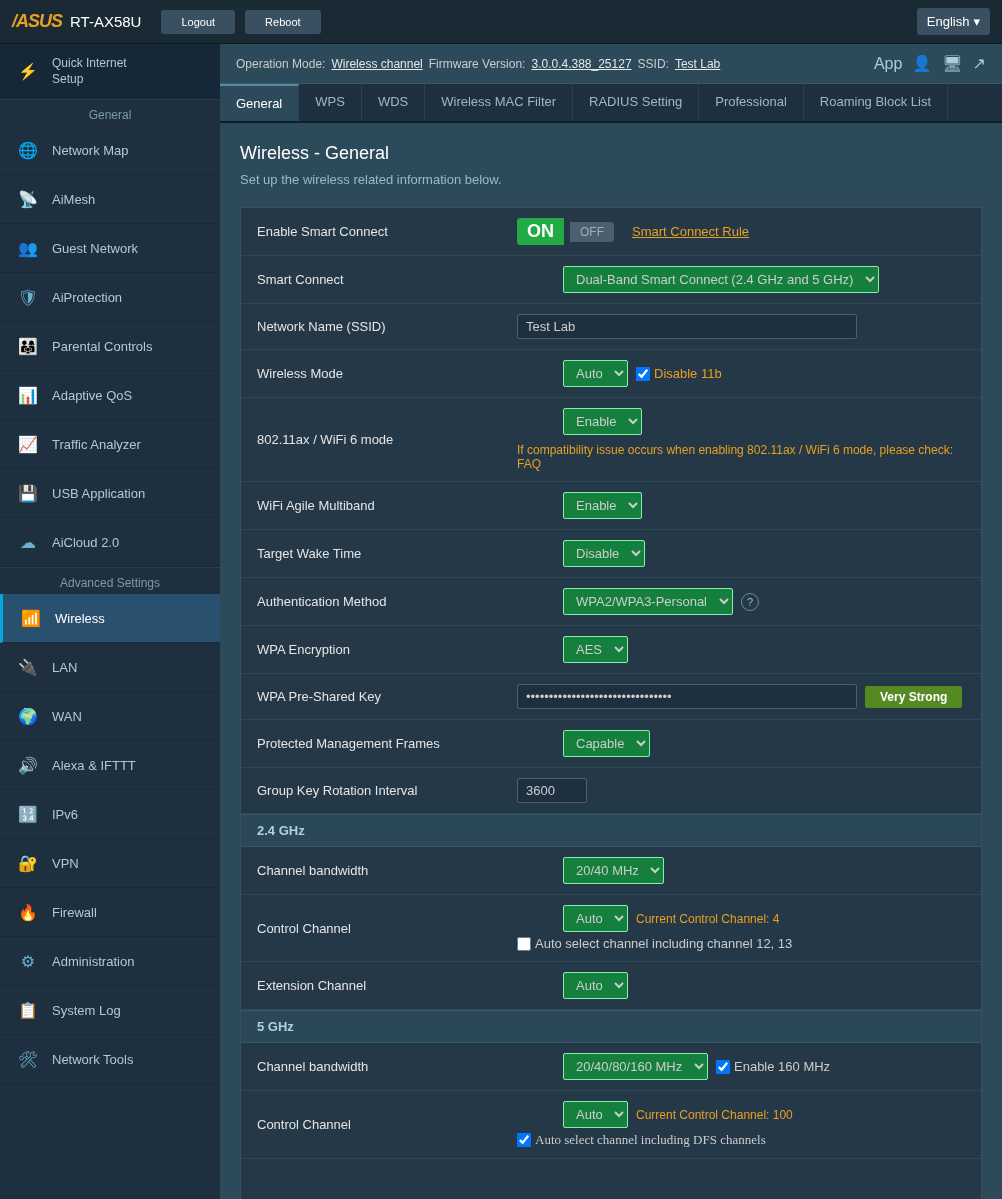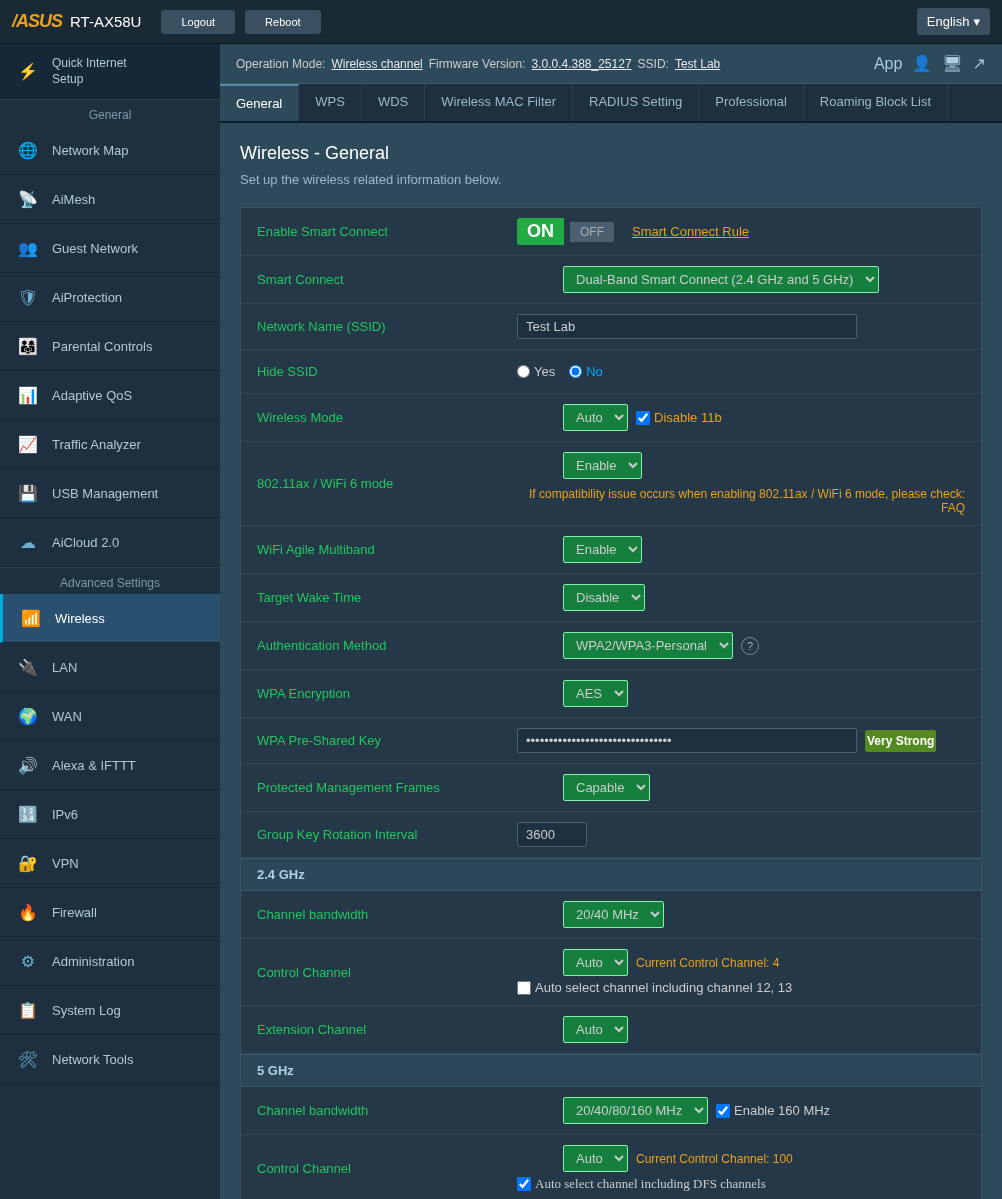--- a/index.html
+++ b/index.html
@@ -45,21 +45,21 @@
 
     
     .page-content { padding: 20px; flex: 1; overflow-y: auto; }
     .page-title { font-size: 18px; color: #fff; margin-bottom: 8px; }
     .page-subtitle { font-size: 13px; color: #9ab8c8; margin-bottom: 20px; }
 
     
     .form-section { background: #243848; border: 1px solid #3a5060; margin-bottom: 2px; }
     .form-row { display: flex; align-items: center; padding: 10px 16px; border-bottom: 1px solid #2e4858; min-height: 44px; }
     .form-row:last-child { border-bottom: none; }
-    .form-label { width: 260px; color: #22c55e; font-size: 13px; flex-shrink: 0; }
+    .form-label { width: 260px; color: #e5e5e5; font-size: 13px; flex-shrink: 0; }
     .form-control { flex: 1; display: flex; align-items: center; gap: 8px; flex-wrap: wrap; }
 
     
     .toggle-group { display: flex; align-items: center; gap: 6px; }
     .toggle-on { background: #22aa44; color: #fff; padding: 3px 10px; font-size: 18px; font-weight: bold; border-radius: 3px 0 0 3px; }
     .toggle-off { background: #4a6070; color: #aaa; padding: 3px 10px; font-size: 12px; border-radius: 0 3px 3px 0; }
     .smart-connect-link { color: #e8a020; text-decoration: underline; cursor: pointer; margin-left: 10px; }
 
     
     select { background: #15803d; color: #ccc; border: 1px solid #86efac; padding: 4px 8px; font-size: 13px; cursor: pointer; border-radius: 2px; margin-left: 46px; }
@@ -70,27 +70,27 @@
     input[type="password"] { width: 340px; }
 
     
     .radio-group { display: flex; gap: 14px; align-items: center; }
     .radio-label { display: flex; align-items: center; gap: 4px; cursor: pointer; color: #ccc; }
 
     
     .check-label { display: flex; align-items: center; gap: 4px; cursor: pointer; color: #ccc; }
 
     
-    .strength-badge { background: #558a22; color: #fff; padding: 4px 2px; font-size: 12px; font-weight: bold; border-radius: 2px; white-space: nowrap; }
+    .strength-badge { background: #558a22; color: #fff; padding: 4px 15px; font-size: 12px; font-weight: bold; border-radius: 2px; white-space: nowrap; }
 
     
     .section-header { background: #2a4858; padding: 8px 16px; color: #b0d0e8; font-size: 13px; font-weight: bold; border-top: 1px solid #3a5868; border-bottom: 1px solid #3a5868; }
 
     
-    .hint-text { color: #e8a020; font-size: 12px; text-align: right; }
+    .hint-text { color: #e8a020; font-size: 12px; }
     .hint-link { color: #e8a020; }
     .current-channel { color: #e8a020; font-size: 12px; }
 
     
     .info-icon { display: inline-flex; align-items: center; justify-content: center; width: 18px; height: 18px; border: 1px solid #6a8a9a; border-radius: 50%; color: #9ab8c8; font-size: 11px; cursor: pointer; }
 
     
     input[type="checkbox"] { width: 14px; height: 14px; cursor: pointer; }
     input[type="radio"] { cursor: pointer; }
 
@@ -148,21 +148,21 @@
     <div class="sidebar-item">
       <div class="sidebar-icon">📊</div>
       <span class="sidebar-label">Adaptive QoS</span>
     </div>
     <div class="sidebar-item">
       <div class="sidebar-icon">📈</div>
       <span class="sidebar-label">Traffic Analyzer</span>
     </div>
     <div class="sidebar-item">
       <div class="sidebar-icon">💾</div>
-      <span class="sidebar-label">USB Management</span>
+      <span class="sidebar-label">USB Application</span>
     </div>
     <div class="sidebar-item">
       <div class="sidebar-icon">☁</div>
       <span class="sidebar-label">AiCloud 2.0</span>
     </div>
 
     <div class="sidebar-section-label">Advanced Settings</div>
 
     <div class="sidebar-item active">
       <div class="sidebar-icon">📶</div>
@@ -259,35 +259,20 @@
           </div>
         </div>
 
         <div class="form-row">
           <div class="form-label">Network Name (SSID)</div>
           <div class="form-control">
             <input type="text" value="Test Lab" style="">
           </div>
         </div>
 
-        <div class="form-row">
-          <div class="form-label">Hide SSID</div>
-          <div class="form-control">
-            <div class="radio-group">
-              <label class="radio-label">
-                <input type="radio" name="hide_ssid" style="">
-                <span>Yes</span>
-              </label>
-              <label class="radio-label">
-                <input type="radio" name="hide_ssid" checked="" style="">
-                <span style="color:#00aaff;">No</span>
-              </label>
-            </div>
-          </div>
-        </div>
 
         <div class="form-row">
           <div class="form-label">Wireless Mode</div>
           <div class="form-control">
             <select>
               <option>Auto</option>
             </select>
             <label class="check-label">
               <input type="checkbox" checked="" style="">
               <span class="disable11b">Disable 11b</span>

